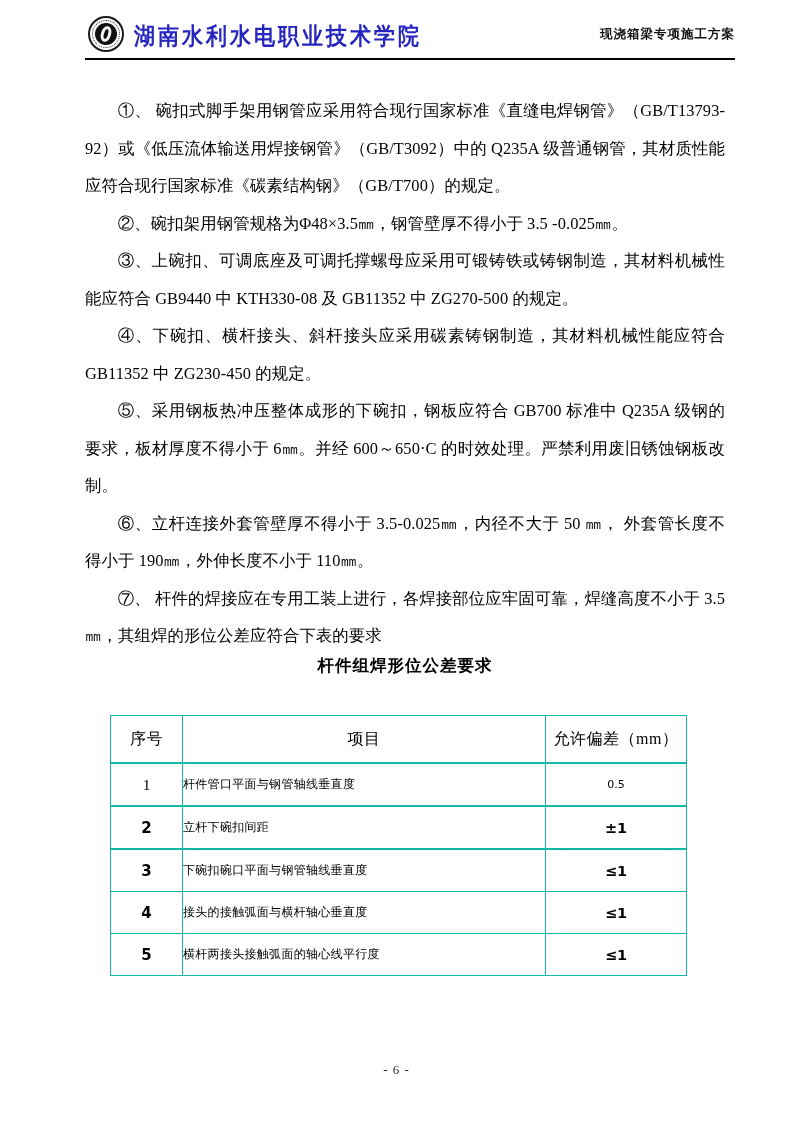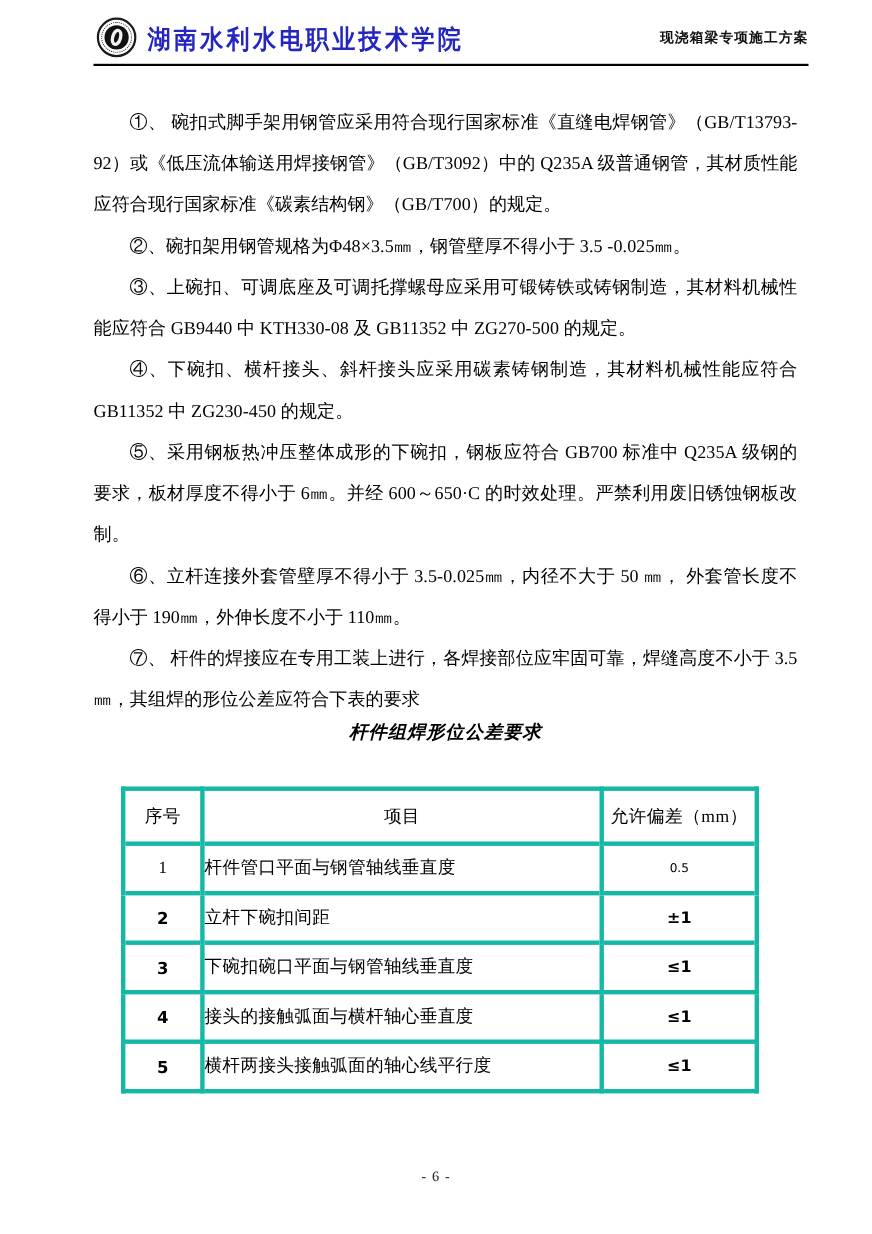--- a/index.html
+++ b/index.html
@@ -139,57 +139,56 @@
   .table-title {
     position: absolute;
     left: 85px;
     top: 655px;
     width: 640px;
     text-align: center;
     font-family: "DejaVu Sans", "Liberation Sans", sans-serif;
     font-weight: bold;
     font-size: 16.5px;
     letter-spacing: 1px;
-    font-style: italic;
   }
 
   
   .tbl-wrap {
     position: absolute;
     left: 110px;
     top: 715px;
     width: 576px;
   }
   table.spec {
     border-collapse: collapse;
     width: 576px;
     table-layout: fixed;
   }
   table.spec td {
-    border: 4px solid #14b8a6;
+    border: 1px solid #14b8a6;
     padding: 0;
     height: 41px;
     vertical-align: middle;
   }
   .col-no   { width: 72px; }
   .col-item { width: 363px; }
   .col-tol  { width: 141px; }
 
   .cell-no {
     text-align: center;
     font-family: "Liberation Serif", "DejaVu Serif", serif;
     font-size: 15.5px;
   }
   .cell-no.b {
     font-weight: bold;
     font-family: "DejaVu Sans", "Liberation Sans", sans-serif;
     font-size: 15px;
   }
   .cell-item {
-    font-size: 16px;
+    font-size: 12px;
     padding-left: 36px;
     letter-spacing: 0.3px;
   }
   .cell-tol {
     text-align: center;
     font-family: "DejaVu Sans", "Liberation Sans", sans-serif;
     font-size: 14.5px;
     font-weight: bold;
   }
   .cell-tol.plain {

